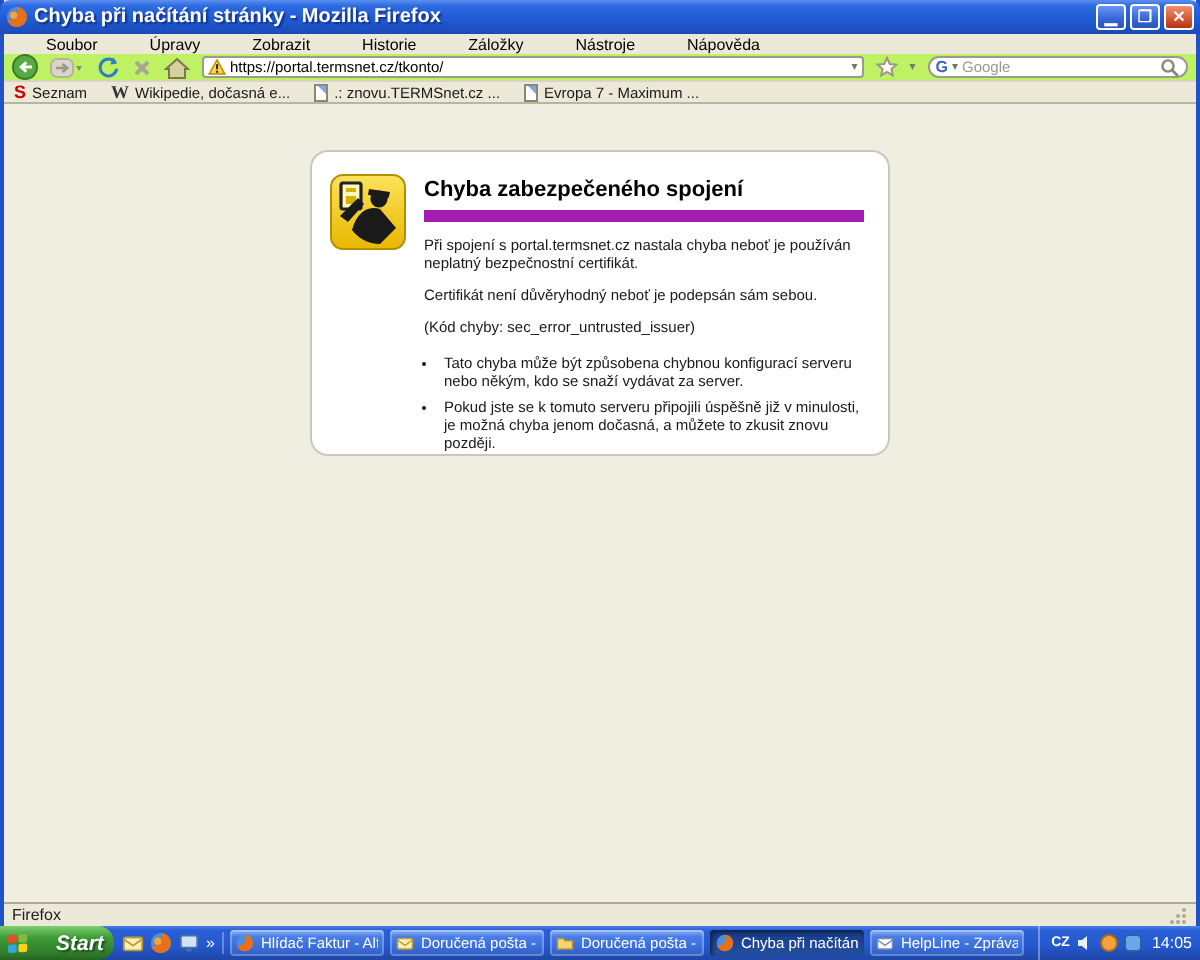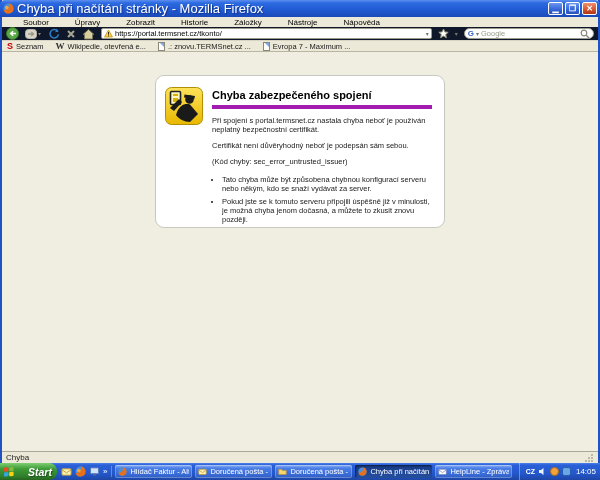--- a/index.html
+++ b/index.html
@@ -8,36 +8,36 @@
   .screen { position:relative; width:600px; height:480px; overflow:hidden; background:#3a6ea5; }
 
   
   .window { position:absolute; left:0; top:0; width:600px; height:463px;
             display:flex; flex-direction:column;
             border-left:2px solid #1f52c4; border-right:2px solid #1f52c4; background:#ece9d8; }
   .titlebar { height:17px; flex:0 0 17px; margin:0 -2px;
               background:linear-gradient(180deg,#5c8ef0 0%,#2c6ae0 18%,#215bd4 55%,#1a4ab8 100%);
               border-radius:5px 5px 0 0; display:flex; align-items:center; padding:0 3px; }
   .app-icon { width:11px; height:11px; margin-right:3px; flex:0 0 auto; }
-  .title-text { color:#fff; font-size:13px; font-weight:normal; text-shadow:1px 1px 1px #10308a;
+  .title-text { color:#fff; font-size:10px; font-weight:bold; text-shadow:1px 1px 1px #10308a;
                 white-space:nowrap; overflow:hidden; flex:1; }
   .win-controls { display:flex; gap:2px; }
   .wbtn { width:15px; height:13px; border-radius:2px; border:1px solid #fff;
           display:flex; align-items:center; justify-content:center;
           color:#fff; font-size:8px; line-height:1; font-weight:bold;
           background:linear-gradient(180deg,#6a96f0 0%,#3565d8 60%,#2a52b8 100%); }
   .wbtn.close { background:linear-gradient(180deg,#ef9072 0%,#d75b34 55%,#b03316 100%); }
 
   .menubar { height:10px; flex:0 0 10px; display:flex; align-items:center;
              background:#ece9d8; font-size:8px; color:#000; }
   .menu-item { padding:0 5px; cursor:default;margin-left:16px; }
 
   
   .navbar { height:14px; flex:0 0 14px; display:flex; align-items:center; gap:6px;
-            padding:0 4px; background:#0f172a; border-bottom:1px solid #d8d4c4; }
+            padding:0 4px; background:#bef264; border-bottom:1px solid #d8d4c4; }
   .navbtn { flex:0 0 auto; display:flex; align-items:center; }
   .urlbar { flex:1; height:11px; background:#fff; border:1px solid #9c9a8c; border-radius:2px;
             display:flex; align-items:center; padding:0 2px; gap:2px; }
   .url-input { flex:1; border:0; outline:0; background:transparent; font-family:inherit;
                font-size:7.5px; color:#000; height:9px; padding:0; }
   .drop { font-size:6px; color:#7a7768; line-height:1; }
   .searchbox { flex:0 0 112px; height:11px; background:#fff; border:1px solid #9c9a8c; border-radius:6px;
                display:flex; align-items:center; padding:0 3px; gap:2px; }
   .glogo { font-size:8px; font-weight:bold; color:#3b68c5; line-height:1; }
   .search-input { flex:1; border:0; outline:0; background:transparent; font-family:inherit;
@@ -55,21 +55,21 @@
   .pageicon::after { content:""; position:absolute; right:0; top:0; border:2px solid transparent;
                      border-top-color:#7fa8e0; border-right-color:#7fa8e0; }
 
   
   .content { flex:1; background:#f0eee1; position:relative; overflow:hidden; }
   .error-box { position:absolute; left:153px; top:23px; width:290px; height:153px;
                background:#fff; border:1px solid #c8c8c0; border-radius:9px; }
   .error-icon { position:absolute; left:9px; top:11px; width:38px; height:38px; }
   .error-content { margin:13px 12px 0 56px; }
   .error-title { font-size:11px; font-weight:bold; color:#000; padding-bottom:4px;
-                 border-bottom:4px solid #a21caf; }
+                 border-bottom:6px solid #a21caf; }
   .error-content p { font-size:7.5px; line-height:9px; color:#1a1a1a; margin-top:7px; }
   .error-content ul { margin:9px 0 0 10px; }
   .error-content li { font-size:7.5px; line-height:9px; color:#1a1a1a; margin-bottom:4px; }
   .exception-row { position:relative; margin:11px 0 0 14px; width:150px; }
   .exception-link { font-size:7.5px; color:#001a66; text-decoration:underline; cursor:pointer; }
   .red-ellipse { position:absolute; left:-9px; top:-6px; width:132px; height:20px;
                  border:2px solid #cf1f1f; border-radius:50%; pointer-events:none; }
 
   
   .statusbar { height:12px; flex:0 0 12px; background:#ece9d8; border-top:1px solid #aca899;
@@ -194,21 +194,21 @@
       </div>
     </div>
 
     <div class="bookmarksbar">
       <span class="bm">
         <span class="bm-glyph-s">S</span>
         <span>Seznam</span>
       </span>
       <span class="bm">
         <span class="bm-glyph-w">W</span>
-        <span>Wikipedie, otevřená e...</span>
+        <span>Wikipedie, dočasná e...</span>
       </span>
       <span class="bm">
         <span class="pageicon"></span>
         <span>.: znovu.TERMSnet.cz ...</span>
       </span>
       <span class="bm">
         <span class="pageicon"></span>
         <span>Evropa 7 - Maximum ...</span>
       </span>
     </div>
@@ -238,21 +238,21 @@
           <p>(Kód chyby: sec_error_untrusted_issuer)</p>
           <ul>
             <li>Tato chyba může být způsobena chybnou konfigurací serveru nebo někým, kdo se snaží vydávat za server.</li>
             <li>Pokud jste se k tomuto serveru připojili úspěšně již v minulosti, je možná chyba jenom dočasná, a můžete to zkusit znovu později.</li>
           </ul>
         </div>
       </div>
     </div>
 
     <div class="statusbar">
-      <span>Chyba</span>
+      <span>Firefox</span>
       <svg class="grip" viewBox="0 0 10 10">
         <g fill="#aca899">
           <circle cx="8" cy="2" r="1"></circle>
             <circle cx="8" cy="5" r="1"></circle>
             <circle cx="5" cy="5" r="1"></circle>
           <circle cx="8" cy="8" r="1"></circle>
             <circle cx="5" cy="8" r="1"></circle>
             <circle cx="2" cy="8" r="1"></circle>
         </g>
       </svg>

